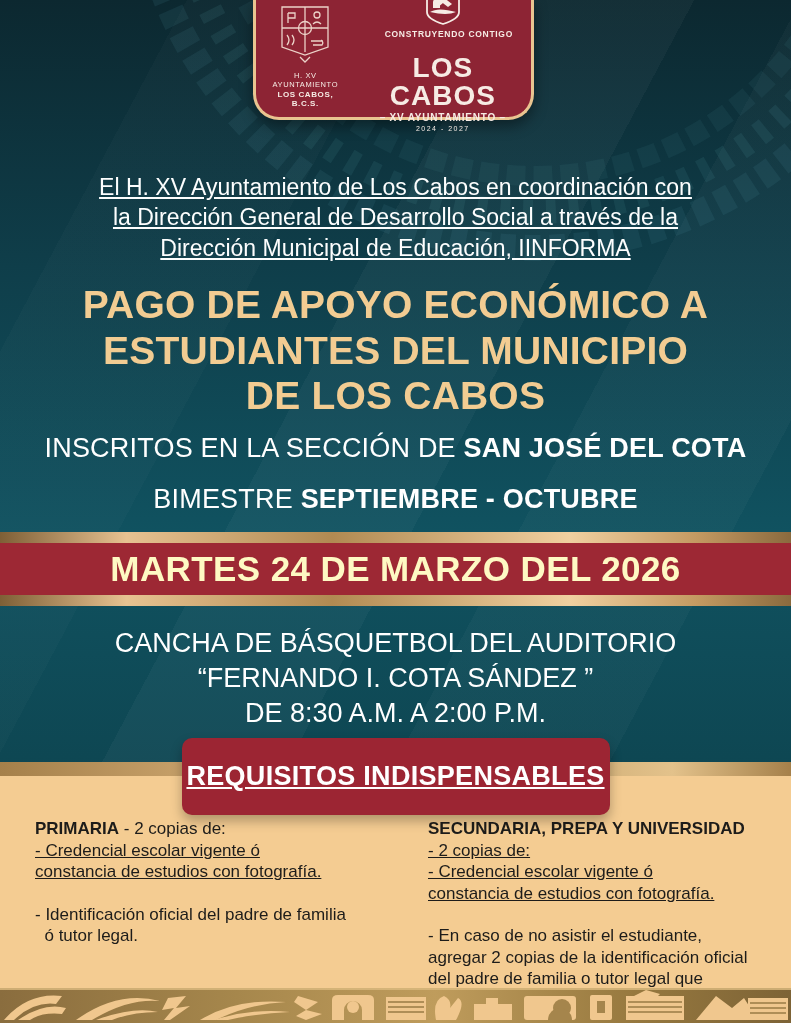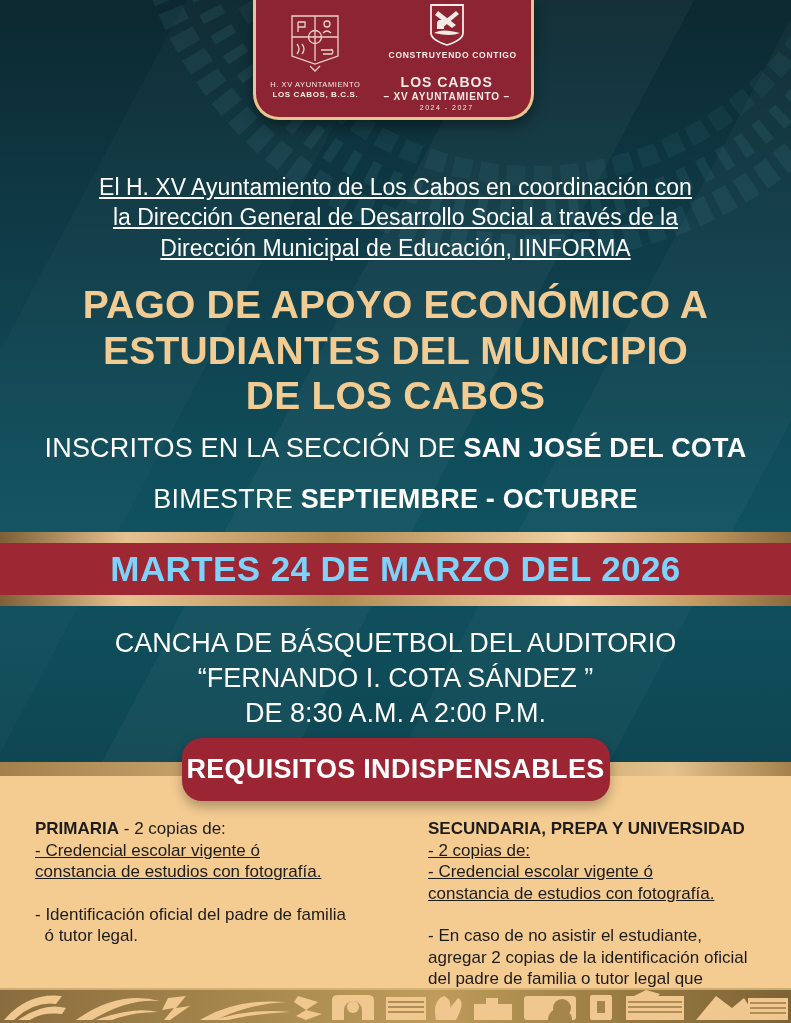--- a/index.html
+++ b/index.html
@@ -26,21 +26,21 @@
     border:3px solid #e9c490; border-top:none;
     border-radius:0 0 26px 26px;
     box-shadow:0 6px 14px rgba(0,0,0,.4);
     display:flex; align-items:center; justify-content:center; gap:16px;
     padding:6px 8px 10px;
   }
   .logo-col { display:flex; flex-direction:column; align-items:center; color:#f6ebe4; text-align:center; }
   .crest-caption1 { font-size:7.5px; letter-spacing:.6px; margin-top:4px; }
   .crest-caption2 { font-size:8px; font-weight:bold; letter-spacing:.6px; margin-top:1px; }
   .admin-line1 { font-size:8.5px; font-weight:bold; letter-spacing:.7px; margin-top:3px;padding-left:12px; }
-  .admin-line2 { font-size:14px; font-weight:bold; letter-spacing:1px; line-height:1; margin-top:15px; }
+  .admin-line2 { font-size:28px; font-weight:bold; letter-spacing:1px; line-height:1; margin-top:15px; }
   .admin-line3 { font-size:10px; font-weight:bold; letter-spacing:.8px; margin-top:2px; }
   .admin-line4 { font-size:7px; letter-spacing:1.5px; margin-top:2px; }
 
   
   .intro {
     position:absolute; top:172px; left:0; width:100%; z-index:2;
     text-align:center; color:#fdfefe; font-size:23px; line-height:1.32;
     white-space:pre-line;
     text-decoration:underline;
   }
@@ -59,36 +59,37 @@
 
   
   .date-banner { position:absolute; top:532px; left:0; width:100%; z-index:2; }
   .gold-band {
     height:11px;
     background:linear-gradient(90deg,#7e5f36 0%,#e7c291 16%,#b18a52 42%,#f0d0a0 72%,#c49a62 88%,#8a6a3e 100%);
   }
   .date-banner-core {
     height:52px; background:#9d2834;
     display:flex; align-items:center; justify-content:center;
-    color:#7dd3fc; font-size:35px; font-weight:bold; letter-spacing:.4px;
+    color:#fef9c3; font-size:35px; font-weight:bold; letter-spacing:.4px;
   }
 
   .location {
     position:absolute; top:626px; left:0; width:100%; z-index:2;
     text-align:center; color:#ffffff; font-size:27px; line-height:1.3;
     white-space:pre-line;
   }
 
   
   .req-box {
     position:absolute; top:738px; left:50%; transform:translateX(-50%); z-index:4;
-    width:428px; height:63px; background:#9c2533; border-radius:20px;
+    width:428px; height:77px; background:#9c2533; border-radius:10px;
     display:flex; align-items:center; justify-content:center;
     color:#fff; font-size:27px; font-weight:bold; letter-spacing:.3px;
     box-shadow:0 6px 12px rgba(0,0,0,.28);
+    text-decoration:underline;
   }
 
   
   .tan-section { position:absolute; top:762px; left:0; width:100%; height:226px; z-index:2; background:#f4cc92; }
   .tan-gold-edge {
     position:absolute; top:0; left:0; width:100%; height:14px;
     background:linear-gradient(90deg,#a5804a 0%,#cfa972 30%,#b8935a 55%,#e3c28b 85%,#a5804a 100%);
   }
   .req-col { position:absolute; color:#1d1c1a; font-size:17px; line-height:1.27; }
   .req-col p { white-space:pre-wrap; }

